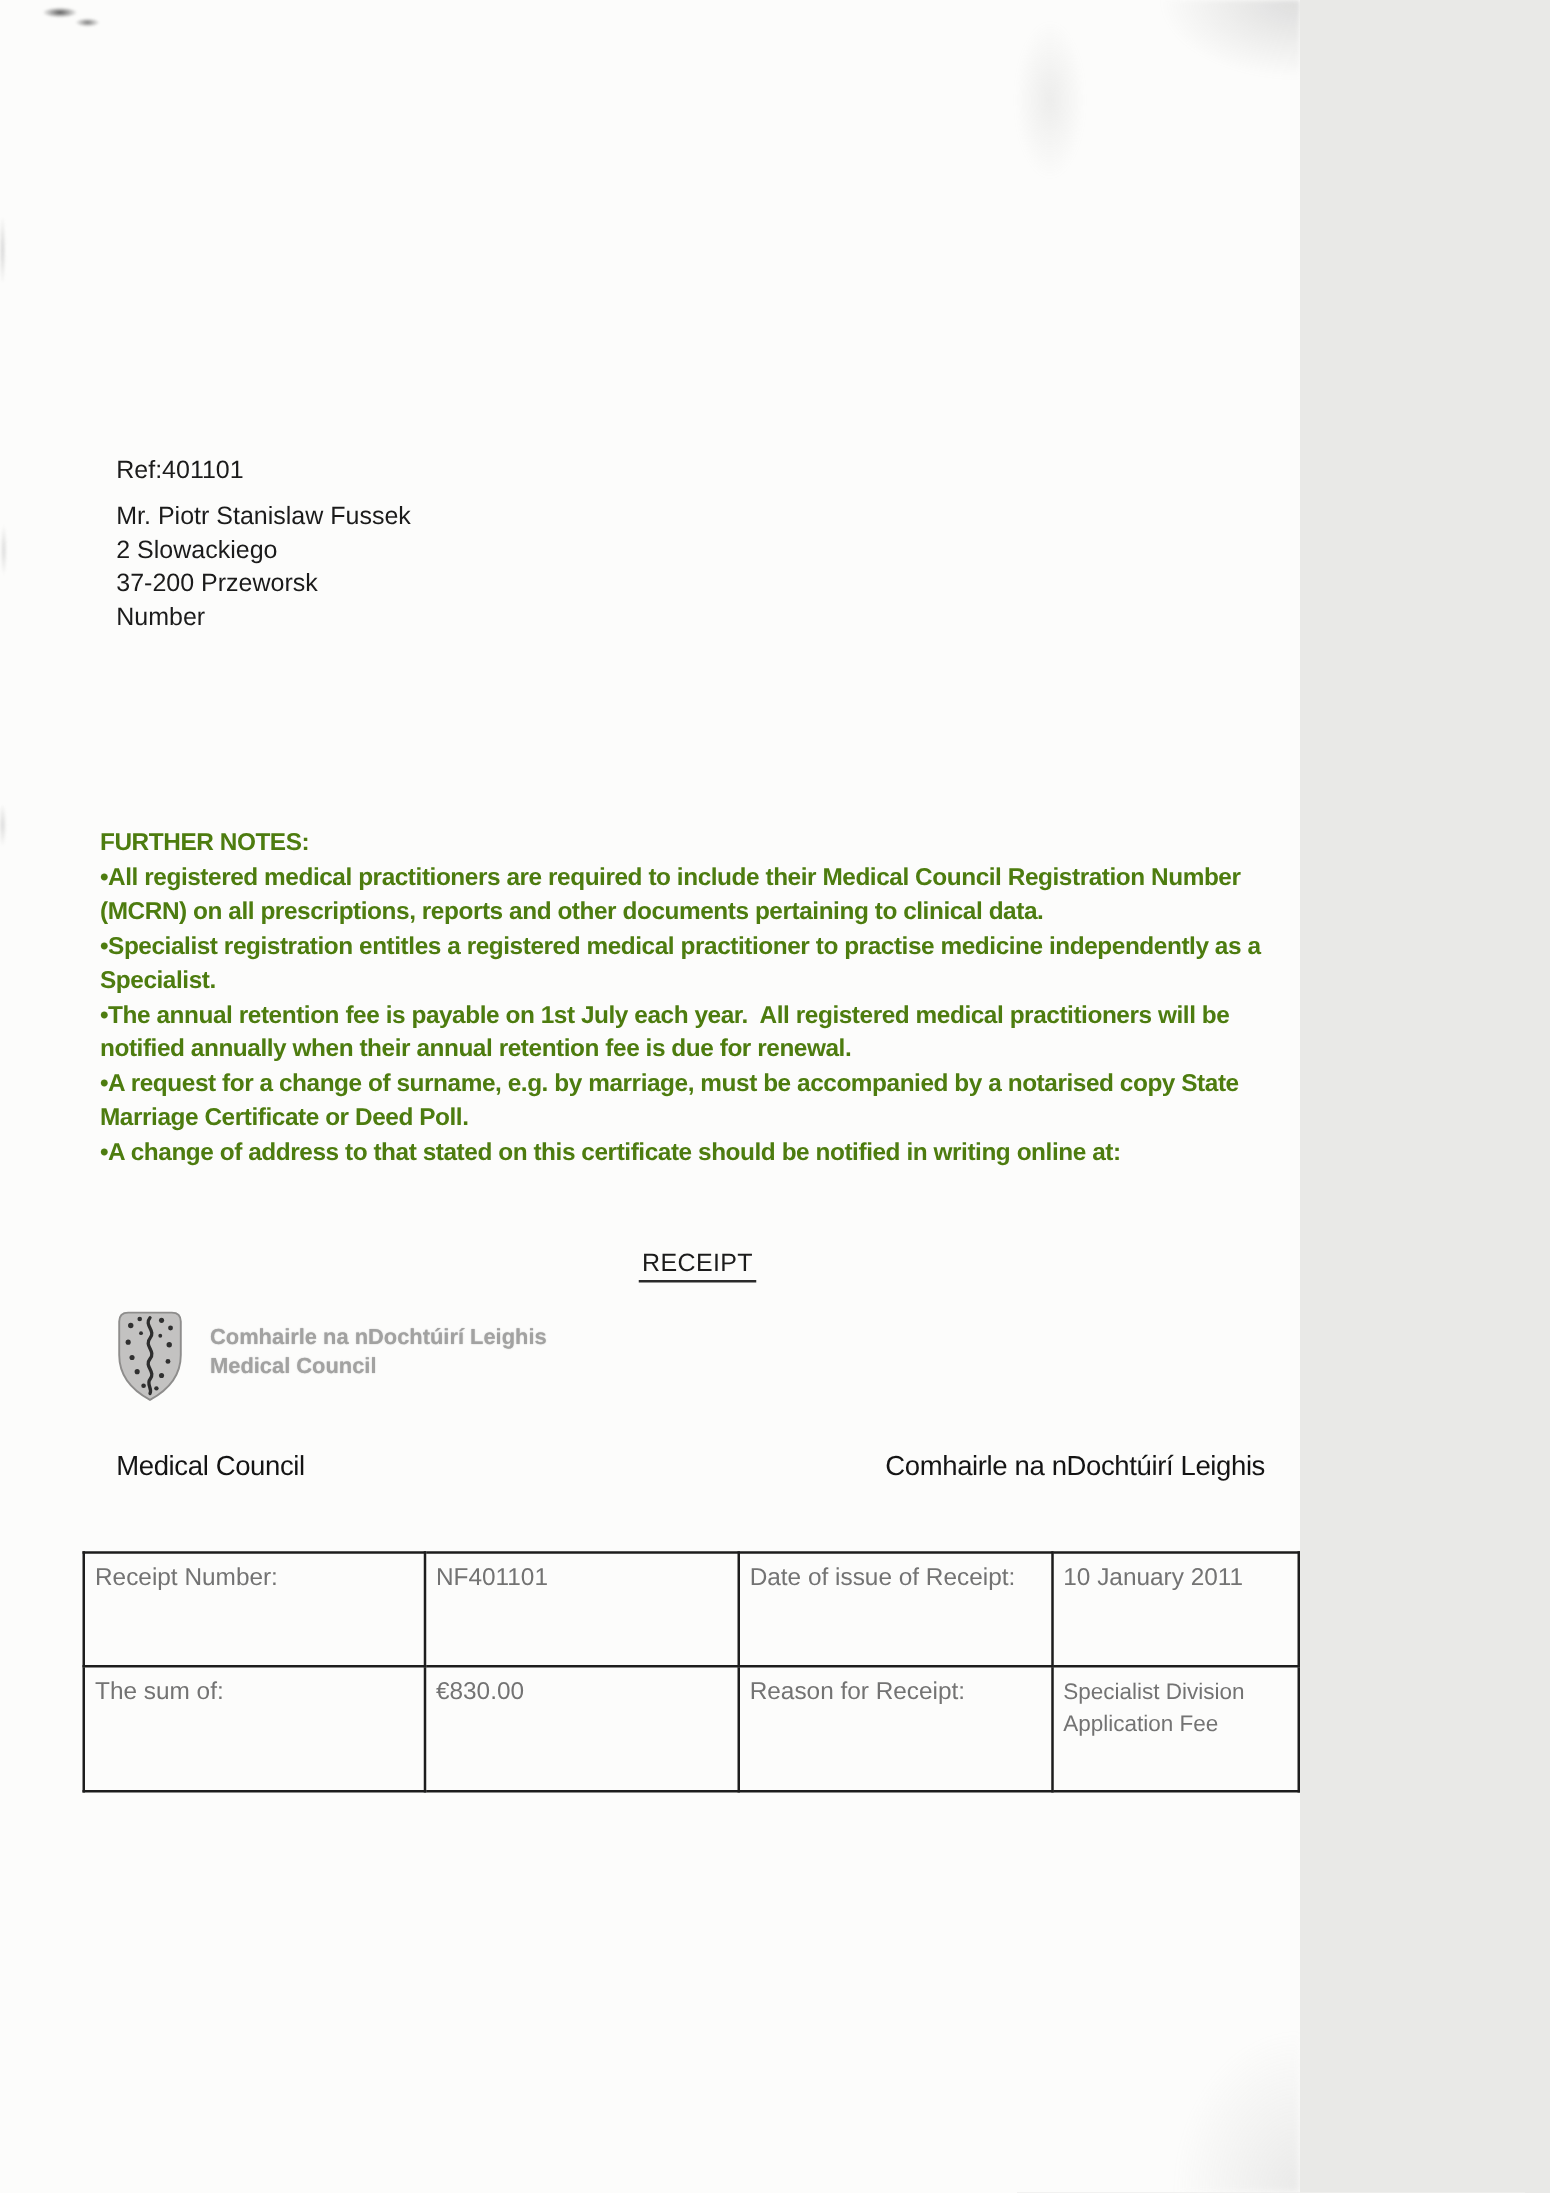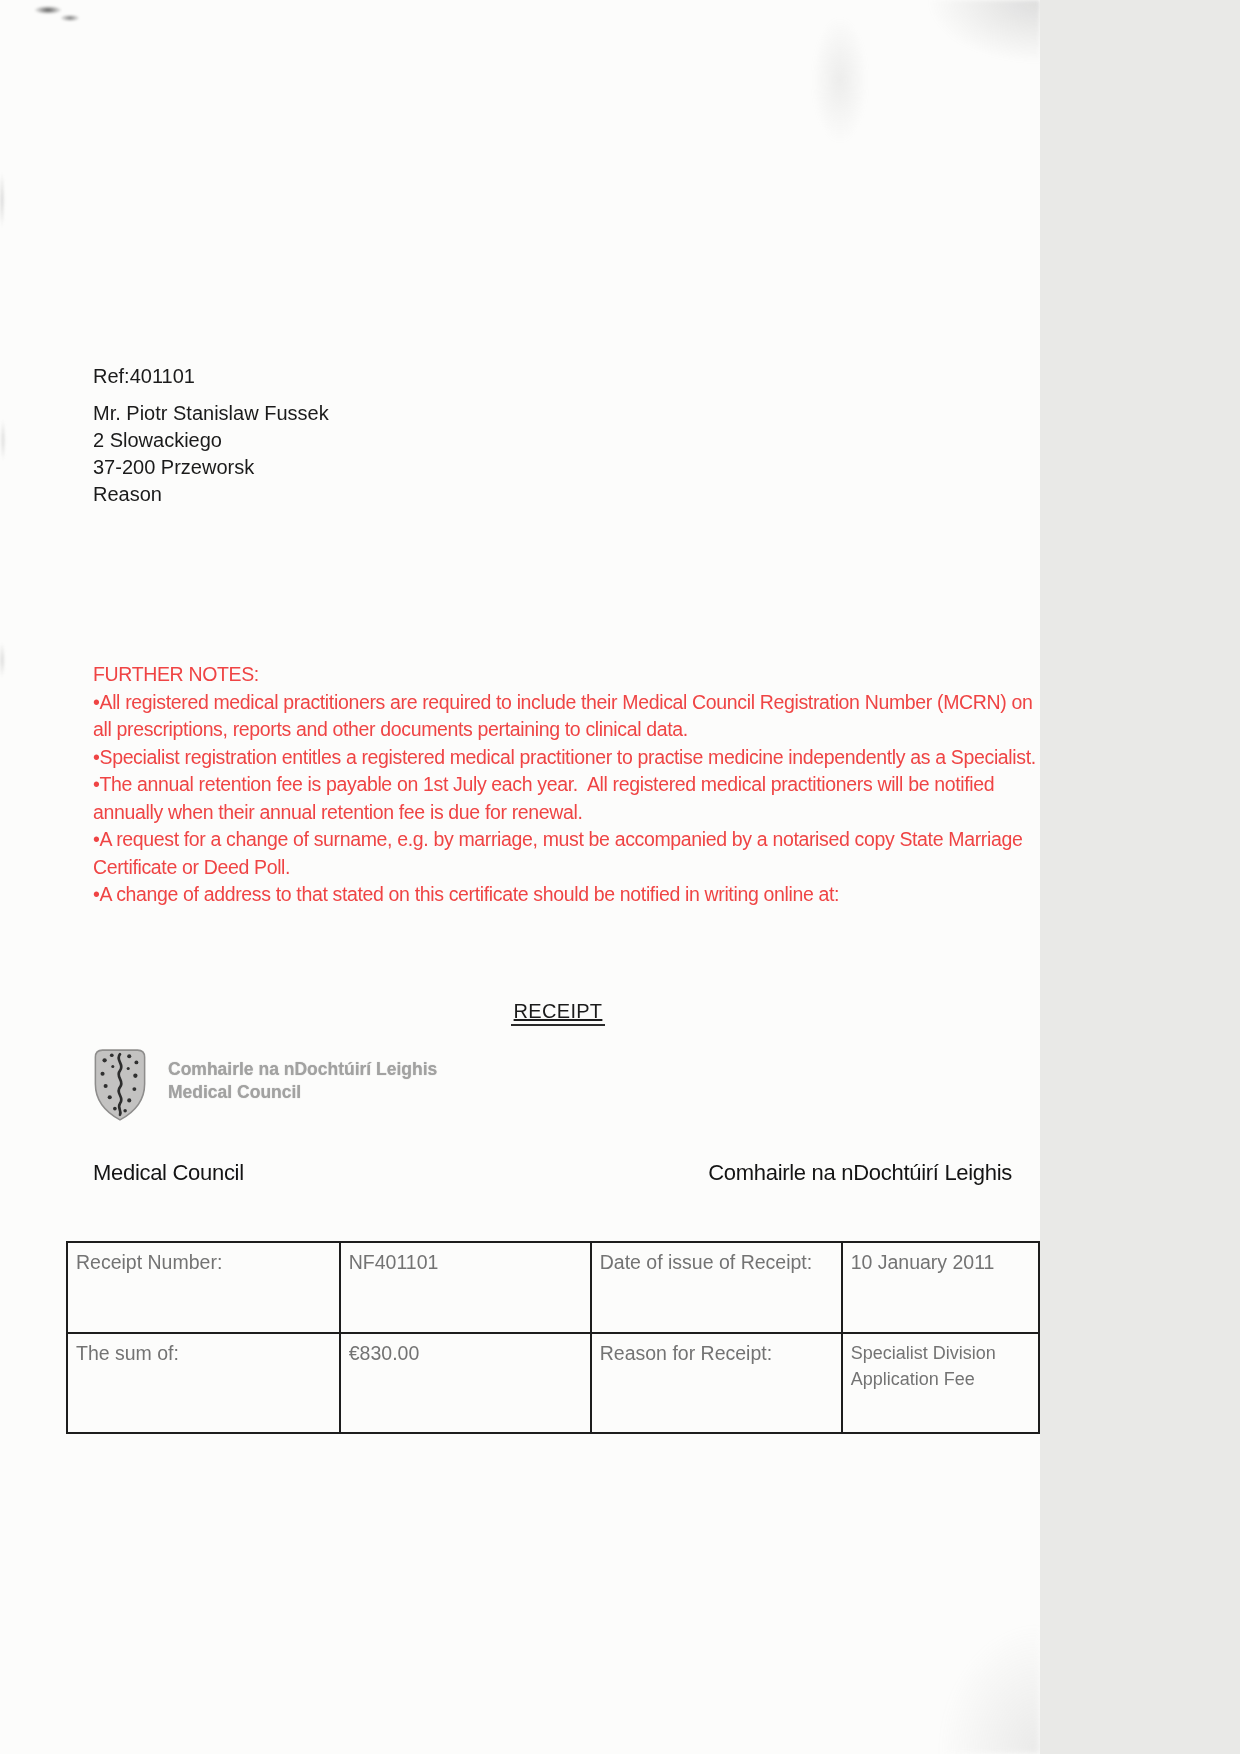--- a/index.html
+++ b/index.html
@@ -51,29 +51,29 @@
     border-radius:5px;
     transform:rotate(-38deg);
     filter:blur(.6px);
     opacity:.92;
   }
   
   .doc-text{font-size:20px;line-height:27px;}
   .ref-line{left:93px;top:363px;}
   .address-block{left:93px;top:400px;}
   .notes-block{
-    left:93px;top:661px;width:955px;
-    font-weight:400;color:#ef4444;
+    left:80px;top:661px;width:955px;
+    font-weight:700;color:#4d7c0f;
     font-size:19.5px;line-height:27.5px;letter-spacing:-0.35px;
   }
   .note-bullet{white-space:pre-wrap;}
   .receipt-heading-wrap{left:93px;top:1000px;width:930px;text-align:center;}
   .receipt-heading{
     display:inline-block;font-size:20px;letter-spacing:.3px;
-    border-bottom:2px solid #2a2a2a;padding:0 3px 1px 3px;text-decoration:underline;
+    border-bottom:2px solid #2a2a2a;padding:0 3px 1px 3px;
   }
   
   .logo{left:90px;top:1046px;display:flex;align-items:flex-start;filter:blur(.35px);}
   .logo-shield{width:60px;height:78px;}
   .logo-text{margin-left:18px;margin-top:12px;color:#a2a2a1;font-weight:700;font-size:17.5px;line-height:23px;text-shadow:0 0 1px rgba(160,160,160,.8);}
   
   .org-row{
     left:93px;top:1160px;width:919px;
     display:flex;justify-content:space-between;
     font-size:22px;letter-spacing:-0.3px;color:#141414;
@@ -108,21 +108,21 @@
   <div class="abs shade-bottomright"></div>
   <div class="abs smudge-leftedge"></div>
   <div class="abs pen-mark"></div>
 
   <div class="abs doc-text ref-line">Ref:401101</div>
 
   <div class="abs doc-text address-block">
     <div>Mr. Piotr Stanislaw Fussek</div>
     <div>2 Slowackiego</div>
     <div>37-200 Przeworsk</div>
-    <div>Reason</div>
+    <div>Number</div>
   </div>
 
   <div class="abs notes-block">
     <div>FURTHER NOTES:</div>
     <div class="note-bullet">•All registered medical practitioners are required to include their Medical Council Registration Number (MCRN) on all prescriptions, reports and other documents pertaining to clinical data.</div>
     <div class="note-bullet">•Specialist registration entitles a registered medical practitioner to practise medicine independently as a Specialist.</div>
     <div class="note-bullet">•The annual retention fee is payable on 1st July each year.  All registered medical practitioners will be notified annually when their annual retention fee is due for renewal.</div>
     <div class="note-bullet">•A request for a change of surname, e.g. by marriage, must be accompanied by a notarised copy State Marriage Certificate or Deed Poll.</div>
     <div class="note-bullet">•A change of address to that stated on this certificate should be notified in writing online at:</div>
   </div>

